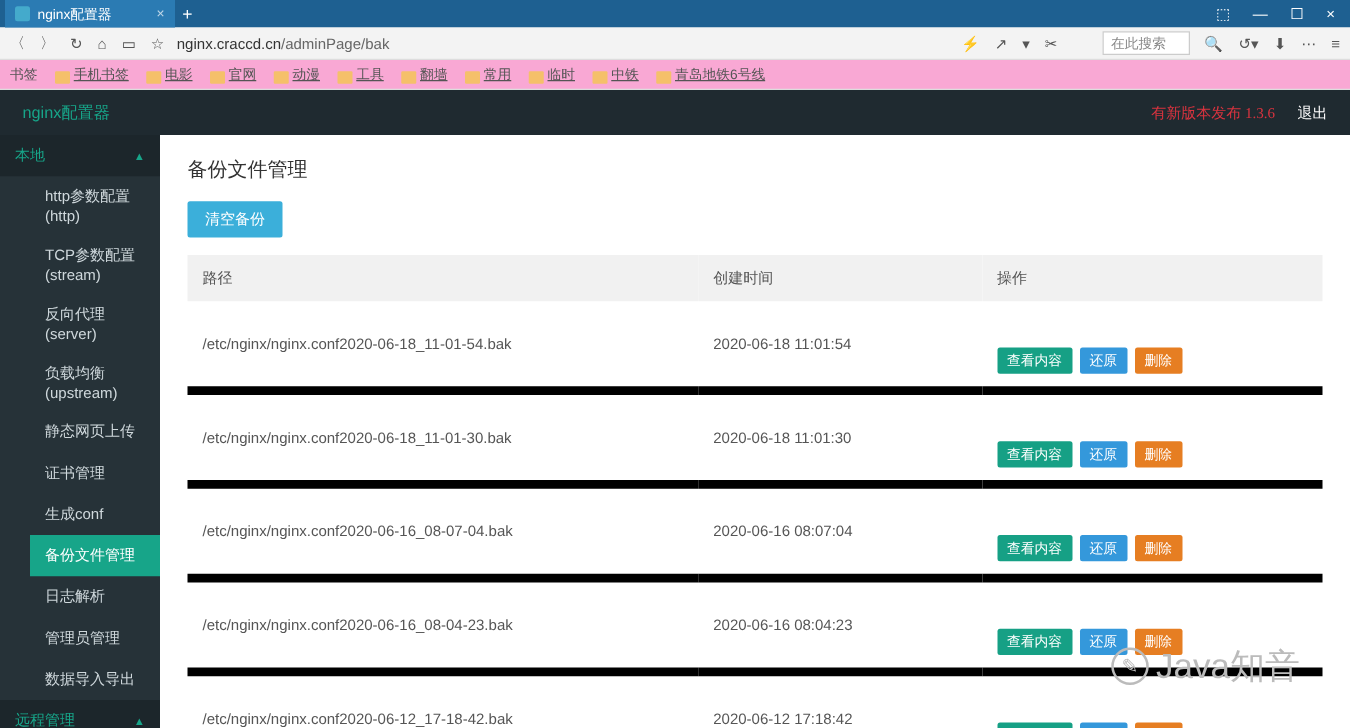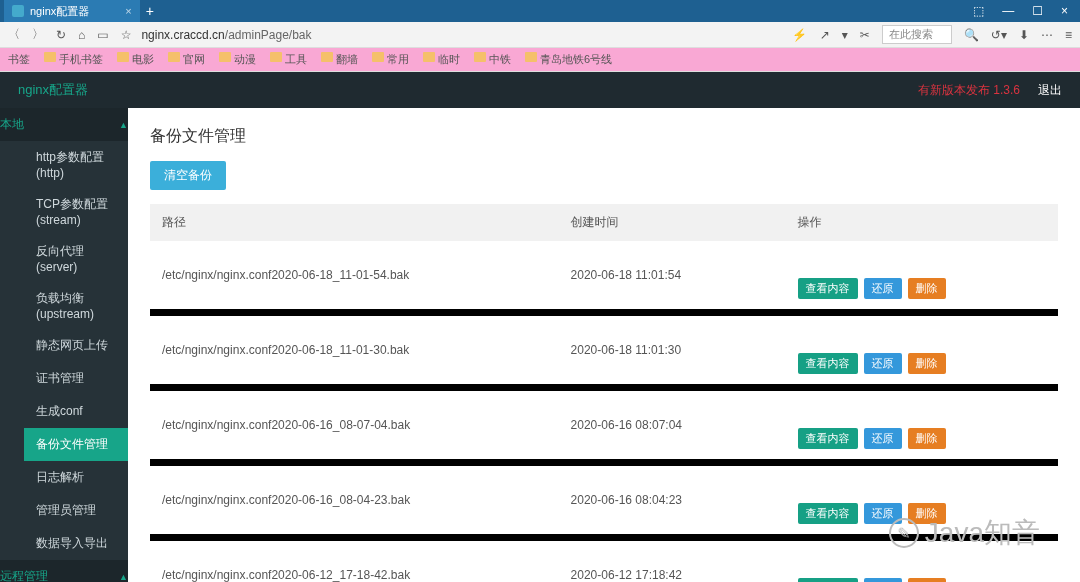--- a/index.html
+++ b/index.html
@@ -12,38 +12,38 @@
     .tab-close { margin-left: 30px; opacity: .7; }
     .new-tab { margin-left: 6px; font-size: 14px; }
     .win-controls { margin-left: auto; display: flex; gap: 18px; padding-right: 12px; font-size: 12px; }
     .win-controls span { cursor: pointer; }
     
     .navbar { height: 26px; background: #f3f3f3; display: flex; align-items: center; padding: 0 8px; gap: 10px; border-bottom: 1px solid #ddd; font-size: 12px; color: #555; }
     .nav-icons { display: flex; gap: 12px; align-items: center; }
     .url { flex: 1; color: #666; }
     .url-host { color: #333; }
     .nav-right { display: flex; gap: 12px; align-items: center; }
-    .searchbox { border: 1px solid #ccc; background: #fff; padding: 1px 6px; font-size: 11px; color: #888; width: 70px; }
+    .searchbox { border: 1px solid #ccc; background: #fff; padding: 1px 6px; font-size: 11px; color: #888; width: 70px; margin-left: 24px; }
     
     .bookmarks { height: 24px; background: #f9a8d4; display: flex; align-items: center; padding: 0 8px; gap: 14px; border-bottom: 1px solid #ddd; font-size: 11px; color: #555; }
-    .bm { display: flex; align-items: flex-start; gap: 3px; cursor: pointer; }
+    .bm { display: flex; align-items: flex-end; gap: 3px; cursor: pointer; text-decoration: underline; }
     .folder { width: 12px; height: 10px; background: #f5c06a; border-radius: 1px; }
     
     
     .app-header { height: 36px; background: #1f2a30; display: flex; align-items: center; padding: 0 18px; color: #fff; font-size: 13px; }
     .brand { color: #17a589; }
     .app-header-right { margin-left: auto; display: flex; gap: 18px; align-items: center; }
-    .version { color: #d9333f; font-size: 12px; }
+    .version { color: #d9333f; font-size: 12px; font-family: Liberation Serif, serif; }
     .logout { color: #fff; font-size: 12px; cursor: pointer; }
     
     
     .app-body { display: flex; height: calc(582px - 22px - 26px - 24px - 36px); }
     
     .sidebar { width: 128px; background: #263238; color: #b0bec5; font-size: 12px; overflow-y: auto; }
-    .side-section { background: #1c262b; color: #17a589; padding: 8px 0; display: flex; justify-content: space-between; align-items: center; cursor: pointer; }
+    .side-section { background: #1c262b; color: #17a589; padding: 8px 12px; display: flex; justify-content: space-between; align-items: center; cursor: pointer; }
     .side-item { padding: 8px 12px; cursor: pointer; color: #cfd8dc; margin-left: 24px; }
     .side-item.active { background: #17a589; color: #fff; }
     .caret { font-size: 9px; }
     
     .main { flex: 1; background: #fff; padding: 18px 22px; overflow-y: auto; }
     .page-title { font-size: 16px; color: #333; margin-bottom: 14px; font-weight: 500; }
     .btn-primary { background: #3bafda; color: #fff; border: none; padding: 6px 14px; font-size: 12px; border-radius: 2px; cursor: pointer; margin-bottom: 14px; }
     
     table { width: 100%; border-collapse: collapse; font-size: 12px; }
     thead th { background: #f1f1f1; text-align: left; padding: 10px 12px; color: #555; font-weight: 500; }

